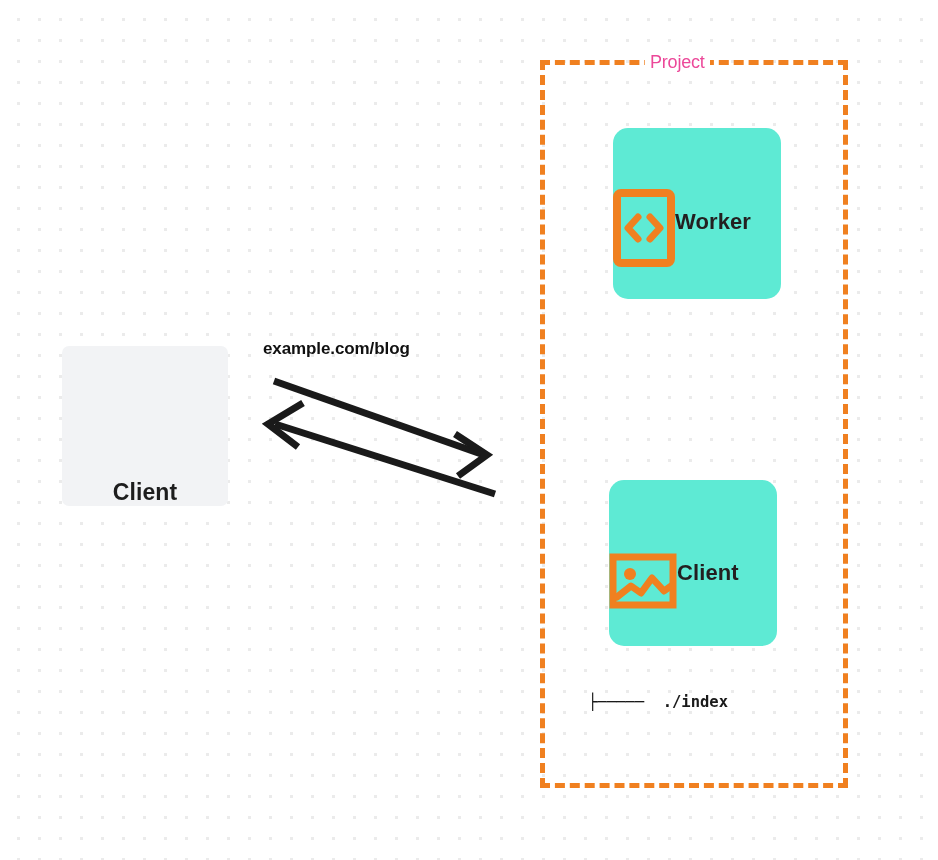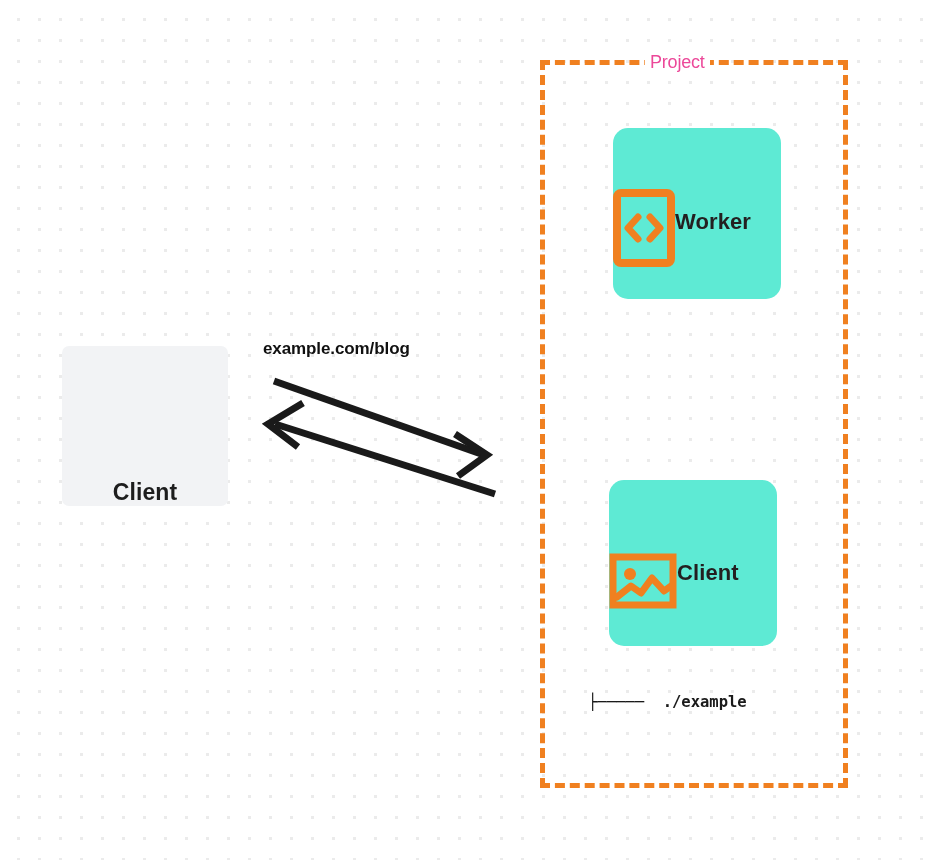--- a/index.html
+++ b/index.html
@@ -181,17 +181,17 @@
       <svg width="68" height="56" viewBox="0 0 68 56" xmlns="http://www.w3.org/2000/svg">
         <rect x="4" y="4" width="60" height="48" fill="none" stroke="#f08020" stroke-width="7"></rect>
         <circle cx="21" cy="21" r="6" fill="#f08020"></circle>
         <polyline points="8,44 22,33 32,40 43,25 55,38 62,33" fill="none" stroke="#f08020" stroke-width="7" stroke-linecap="round" stroke-linejoin="round"></polyline>
       </svg>
     </span>
     <span class="card-label">Client</span>
   </div>
 
   <div id="file-tree">
-    <span class="tree-line">├─────  ./example</span>
+    <span class="tree-line">├─────  ./index</span>
     
   </div>
 
 </div>
 
 </body></html>

